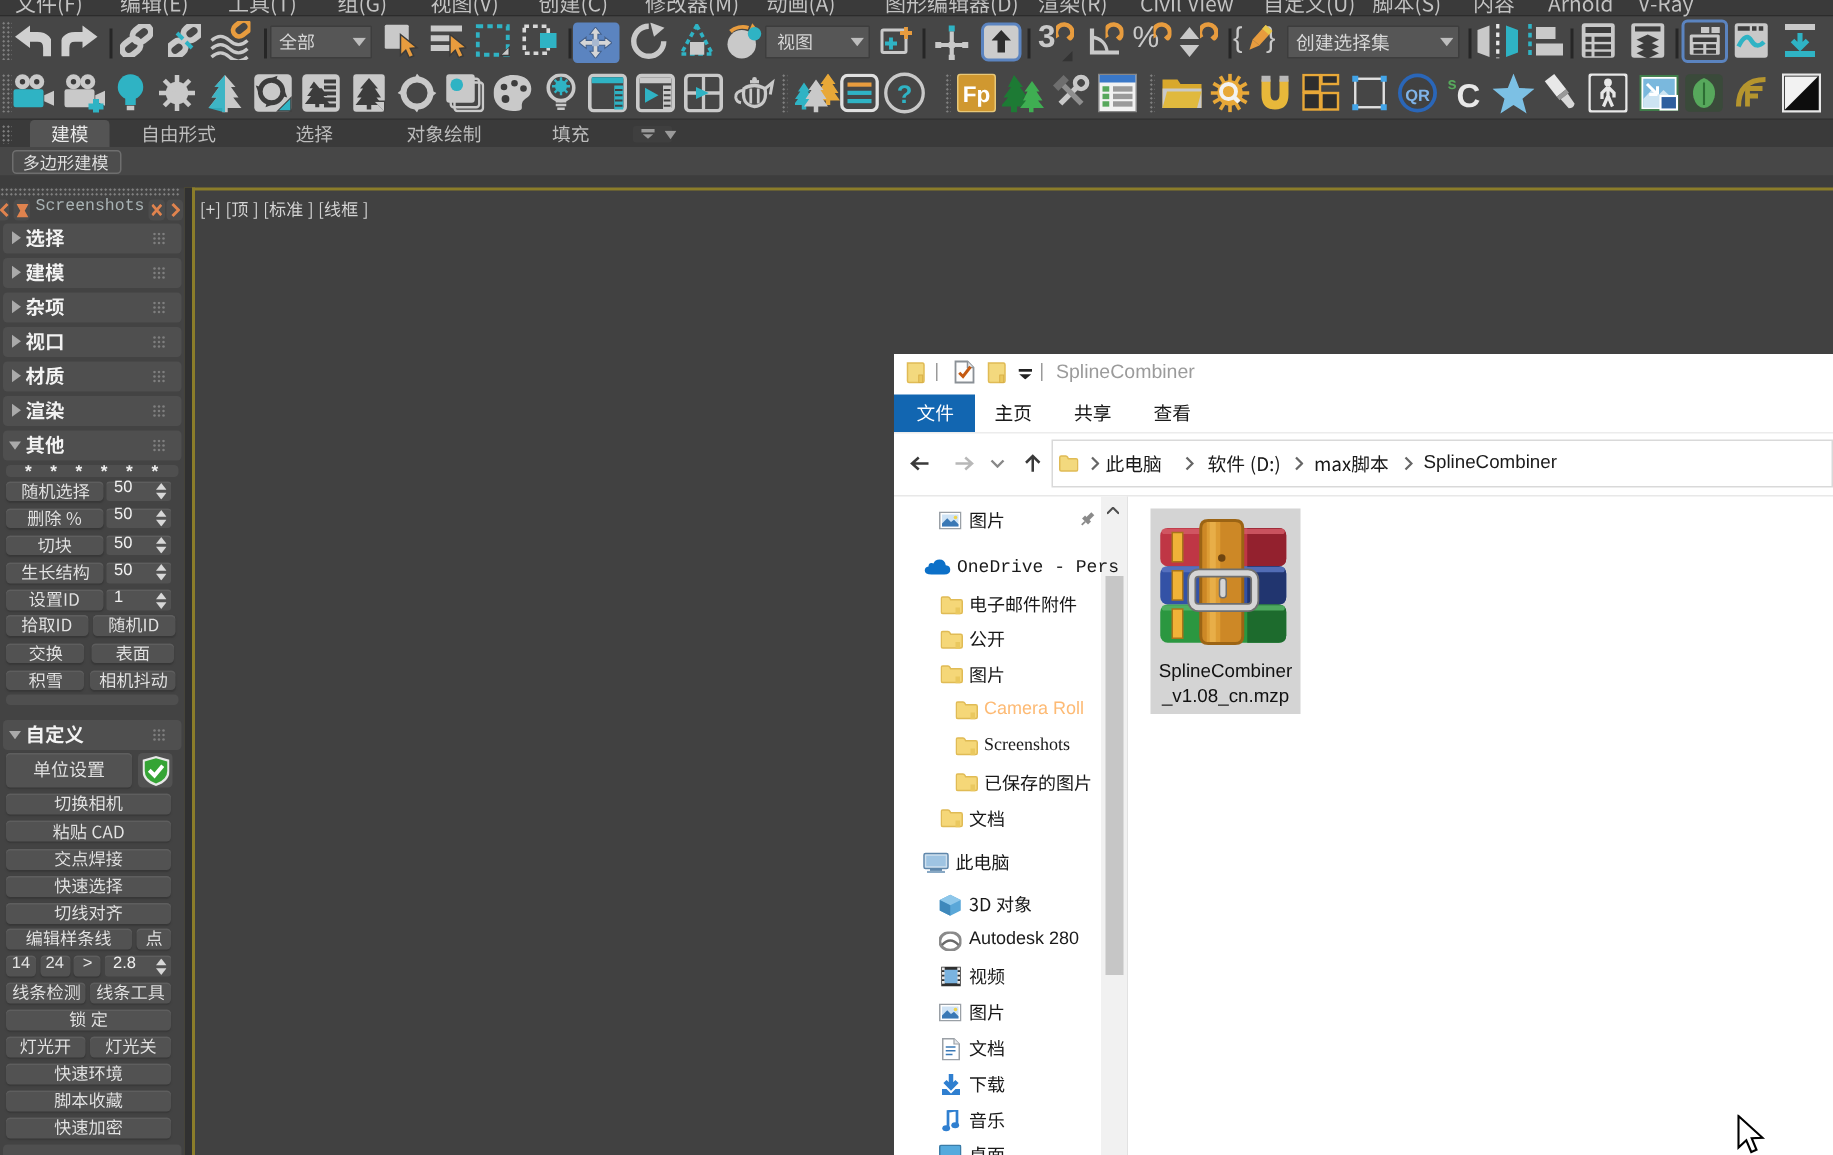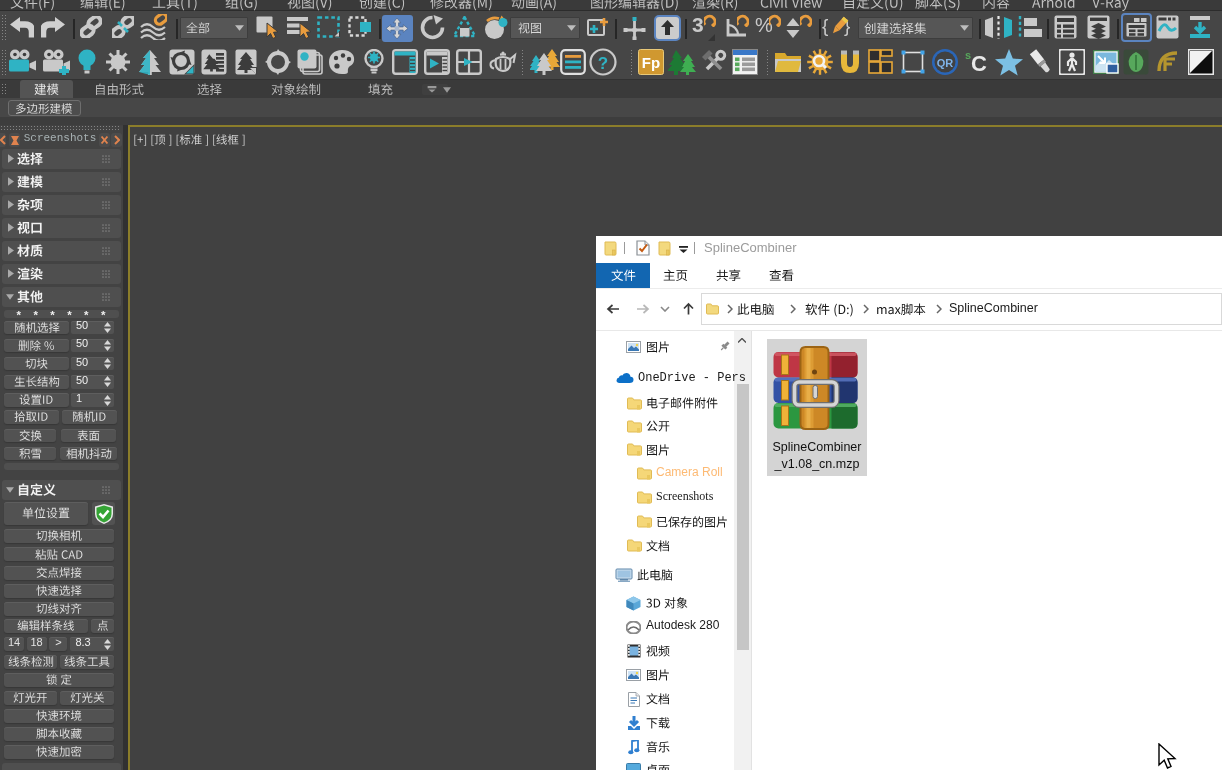--- a/index.html
+++ b/index.html
@@ -1005,25 +1005,25 @@
       <use href="#g129" x="3000"></use>
       <use href="#g75" x="4000"></use>
     </svg>
     <div style="position:absolute;left:91px;top:618.7px;width:23px;height:14px;background:#525252;border-radius:3px;box-shadow:inset 0 1px 0 #5e5e5e,0 1px 1px #383838;"></div>
     <svg style="position:absolute;left:96.8px;top:617.0px;" width="11.5" height="17.2" viewBox="0 -1120 1000 1500" fill="#e2e2e2">
       <use href="#g122"></use>
     </svg>
     <div style="position:absolute;left:4px;top:637.2px;width:20px;height:14px;background:#525252;border-radius:3px;box-shadow:inset 0 1px 0 #5e5e5e,0 1px 1px #383838;"></div>
     <div style="position:absolute;left:14px;top:637.2px;font-family:'Liberation Sans',sans-serif;font-size:11px;color:#e2e2e2;font-weight:normal;line-height:11px;white-space:pre;letter-spacing:normal;transform:translateX(-50%);">14</div>
     <div style="position:absolute;left:26.5px;top:637.2px;width:20px;height:14px;background:#525252;border-radius:3px;box-shadow:inset 0 1px 0 #5e5e5e,0 1px 1px #383838;"></div>
-    <div style="position:absolute;left:36.5px;top:637.2px;font-family:'Liberation Sans',sans-serif;font-size:11px;color:#e2e2e2;font-weight:normal;line-height:11px;white-space:pre;letter-spacing:normal;transform:translateX(-50%);">18</div>
+    <div style="position:absolute;left:36.5px;top:637.2px;font-family:'Liberation Sans',sans-serif;font-size:11px;color:#e2e2e2;font-weight:normal;line-height:11px;white-space:pre;letter-spacing:normal;transform:translateX(-50%);">24</div>
     <div style="position:absolute;left:49.4px;top:637.2px;width:18px;height:14px;background:#525252;border-radius:3px;box-shadow:inset 0 1px 0 #5e5e5e,0 1px 1px #383838;"></div>
     <div style="position:absolute;left:58.4px;top:637.2px;font-family:'Liberation Sans',sans-serif;font-size:11px;color:#e2e2e2;font-weight:normal;line-height:11px;white-space:pre;letter-spacing:normal;transform:translateX(-50%);">&gt;</div>
     <div style="position:absolute;left:70.4px;top:637.2px;width:44px;height:14px;background:#525252;border-radius:2px;box-shadow:inset 0 1px 0 #5e5e5e;"></div>
-    <div style="position:absolute;left:75.4px;top:637.2px;font-family:'Liberation Sans',sans-serif;font-size:11px;color:#f0f0f0;font-weight:normal;line-height:11px;white-space:pre;letter-spacing:normal;">8.3</div>
+    <div style="position:absolute;left:75.4px;top:637.2px;font-family:'Liberation Sans',sans-serif;font-size:11px;color:#f0f0f0;font-weight:normal;line-height:11px;white-space:pre;letter-spacing:normal;">2.8</div>
     <svg style="position:absolute;left:104.4px;top:638.7px;" width="7" height="11" viewBox="0 0 7 11">
       <path d="M3.5 0 L7 4.5 L0 4.5 Z" fill="#d8d8d8"></path>
       <path d="M3.5 11 L7 6.5 L0 6.5 Z" fill="#d8d8d8"></path>
     </svg>
     <div style="position:absolute;left:4px;top:655.1px;width:53px;height:14px;background:#525252;border-radius:3px;box-shadow:inset 0 1px 0 #5e5e5e,0 1px 1px #383838;"></div>
     <svg style="position:absolute;left:7.5px;top:653.4px;" width="46.0" height="17.2" viewBox="0 -1120 4000 1500" fill="#e2e2e2">
       <use href="#g75"></use>
       <use href="#g129" x="1000"></use>
       <use href="#g130" x="2000"></use>
       <use href="#g131" x="3000"></use>

